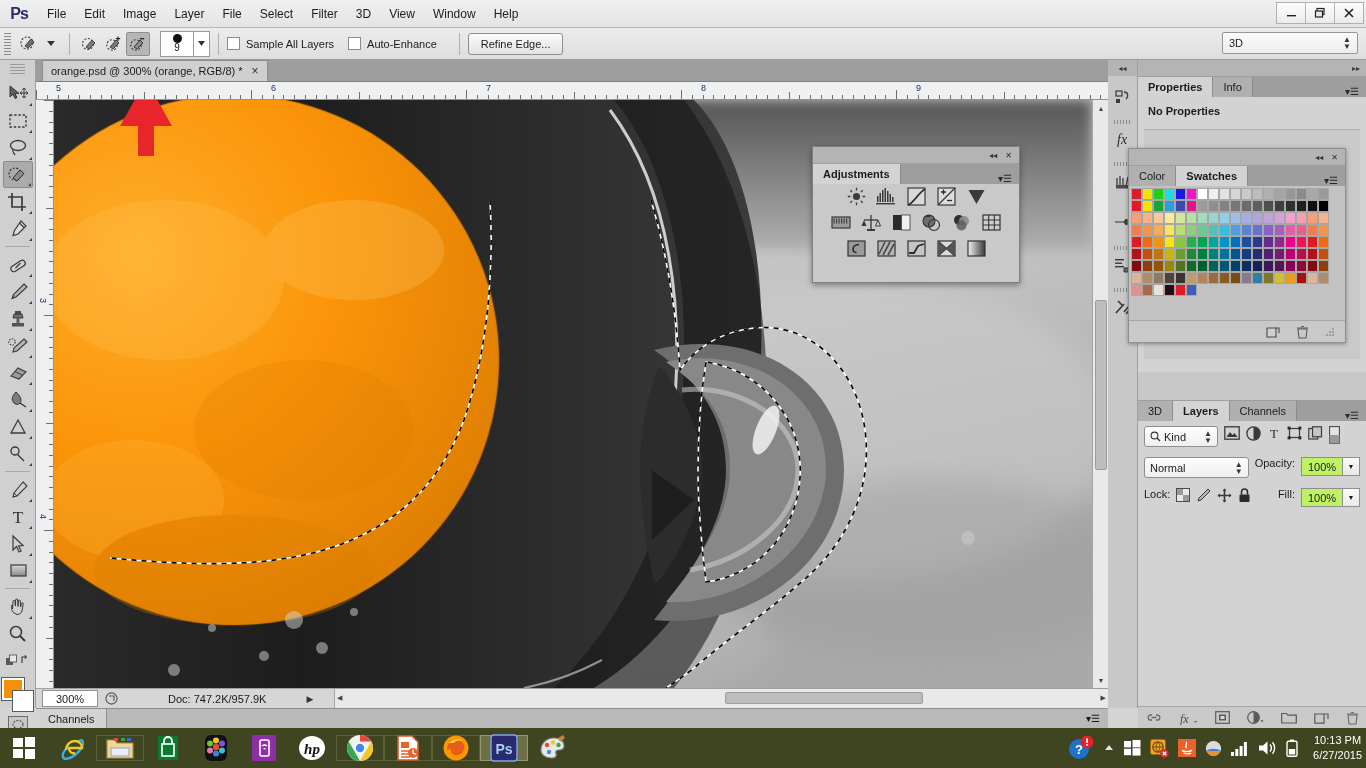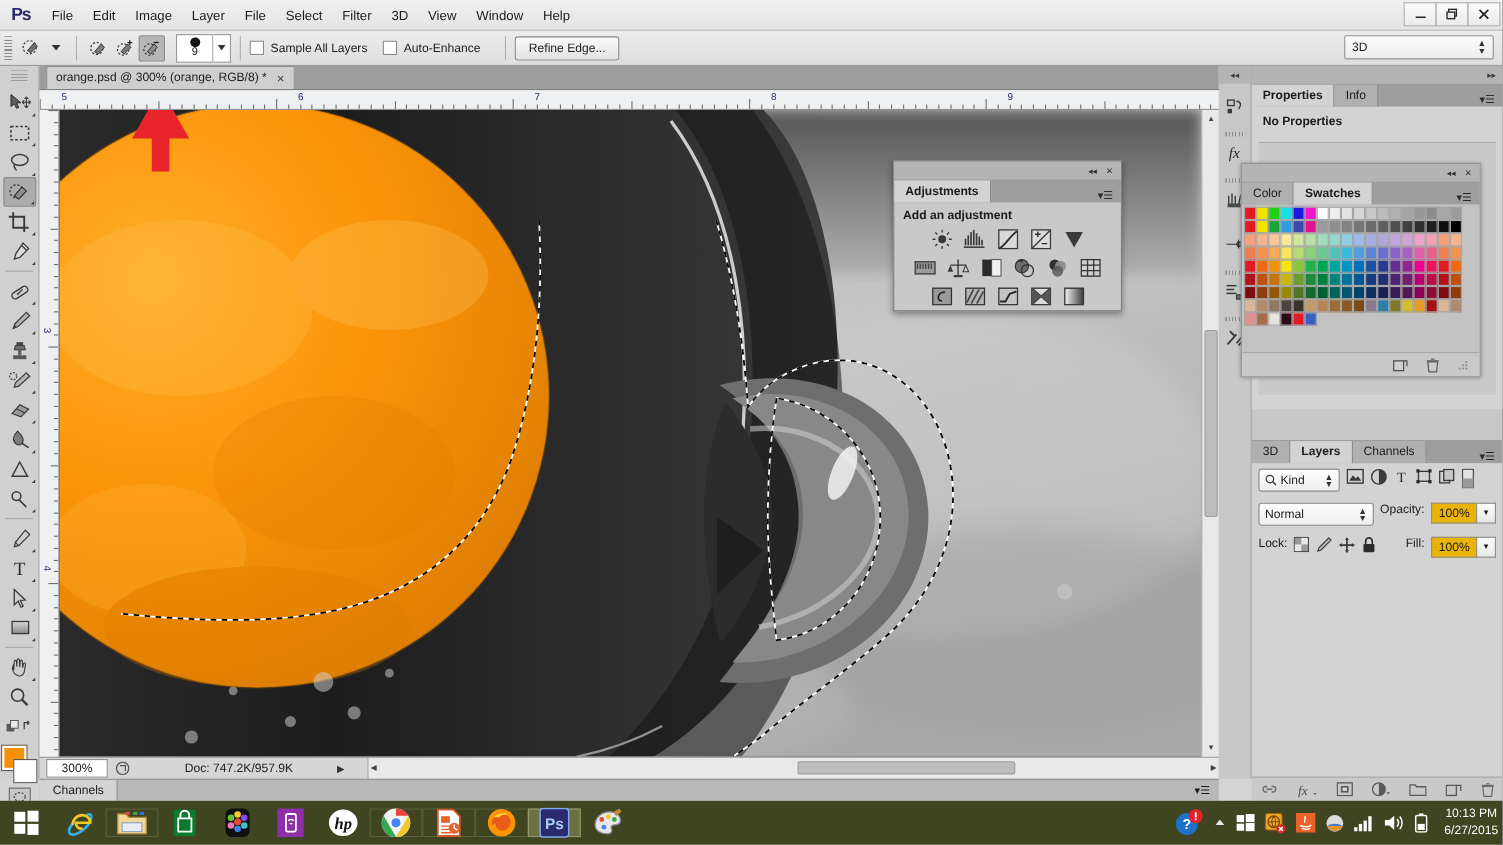--- a/index.html
+++ b/index.html
@@ -190,21 +190,21 @@
   .adj-row { display: flex; justify-content: center; gap: 7px; margin-bottom: 5px; }
   .adj-ic { width: 23px; height: 21px; display: flex; align-items: center; justify-content: center; }
 
   
   .layers-panel { position: absolute; left: 1138px; top: 400px; width: 228px; height: 328px; background: #d3d3d3; }
   .lrow { display: flex; padding: 5px 6px; gap: 6px; }
   .combo {
     height: 21px; background: linear-gradient(#fdfdfd,#efefef); border: 1px solid #8e8e8e;
     border-radius: 3px; display: flex; align-items: center; padding: 0 5px; font-size: 11px;
   }
-  .num-field { width: 42px; height: 19px; background: #eab308; border: 1px solid #8e8e8e; font-size: 11px; display: flex; align-items: center; justify-content: center; }
+  .num-field { width: 42px; height: 19px; background: #bef264; border: 1px solid #8e8e8e; font-size: 11px; display: flex; align-items: center; justify-content: center; }
   .num-arrow { width: 17px; height: 19px; border: 1px solid #8e8e8e; border-left: none; background: linear-gradient(#fbfbfb,#e8e8e8); display: flex; align-items: center; justify-content: center; font-size: 7px; }
   .layer-item { display: flex; align-items: center; height: 38px; background: #b9cfe8; border-top: 1px solid #a8a8a8; border-bottom: 1px solid #a8a8a8; padding: 0 6px; gap: 8px; }
   .layer-thumb { width: 34px; height: 32px; border: 1px solid #3a3a3a; position: relative; overflow: hidden; background: #888; }
   .layers-foot { position: absolute; left: 0; bottom: 0; width: 228px; height: 22px; background: #c9c9c9; border-top: 1px solid #a8a8a8; display: flex; align-items: center; justify-content: center; gap: 17px; }
 
   
   .taskbar { position: absolute; left: 0; top: 728px; width: 1366px; height: 40px; background: #3f4421; display: flex; align-items: center; }
   .tb-item { width: 48px; height: 26px; display: flex; align-items: center; justify-content: center; }
   .tb-item.active { background: #6c7044; border: 1px solid #93996a; }
   .tb-item.box { border: 1px solid #5b6037; }
@@ -780,21 +780,20 @@
 
   <div class="adj-panel">
     <div class="float-head">
       <span>◂◂</span>
       <span>✕</span>
     </div>
     <div class="panel-tabs">
       <div class="ptab active">Adjustments</div>
       <div class="ptab-menu">▾☰</div>
     </div>
-    <div class="adj-title">Add an adjustment</div>
     <div class="adj-rows">
       <div class="adj-row">
         <div class="adj-ic">
           <svg width="19" height="19" viewBox="0 0 19 19">
               <circle cx="9.5" cy="9.5" r="3.6" fill="#3a3a3a"></circle>
               <g stroke="#3a3a3a" stroke-width="1.3">
                 <path d="M9.5 0.8 L9.5 3.4 M9.5 15.6 L9.5 18.2 M0.8 9.5 L3.4 9.5 M15.6 9.5 L18.2 9.5 M3.3 3.3 L5.1 5.1 M13.9 13.9 L15.7 15.7 M15.7 3.3 L13.9 5.1 M5.1 13.9 L3.3 15.7"></path>
               </g>
             </svg>
         </div>

